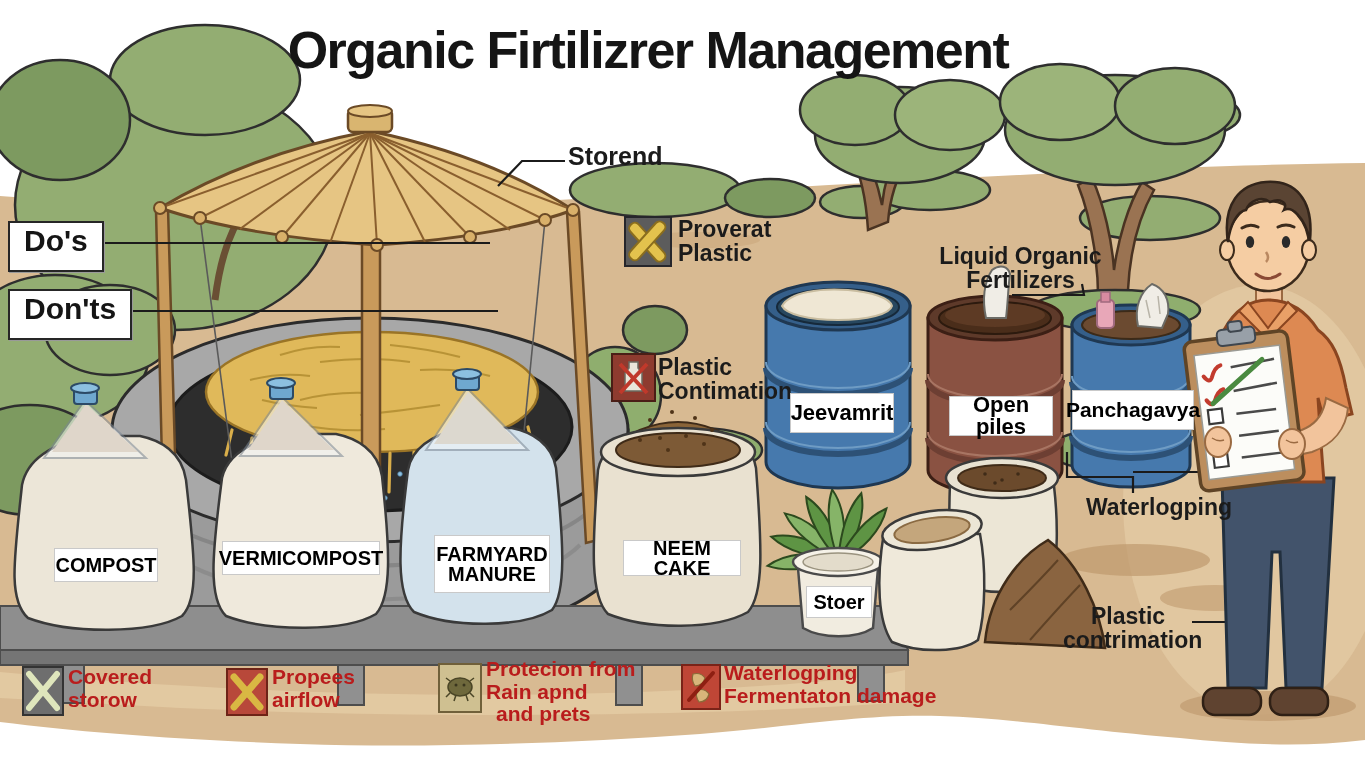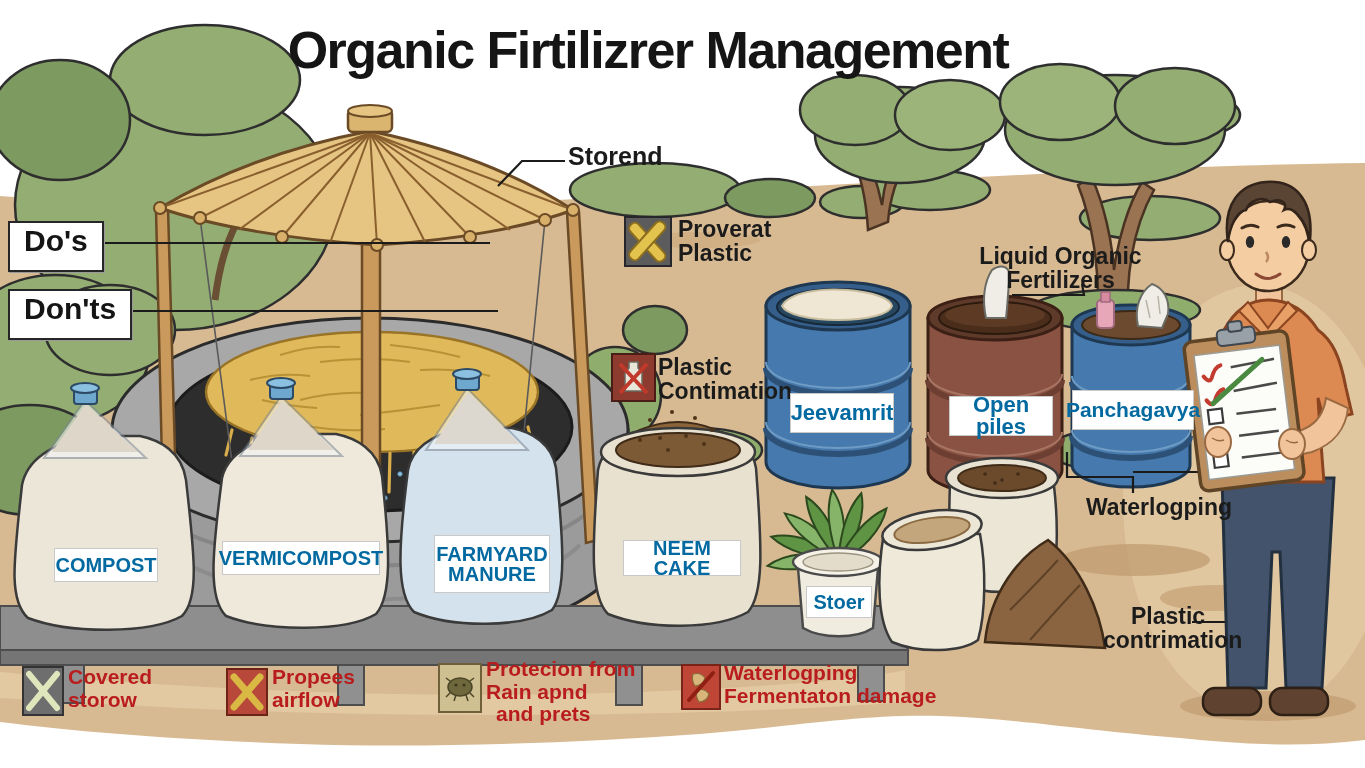--- a/index.html
+++ b/index.html
@@ -4,22 +4,22 @@
 <style>
   html,body{margin:0;padding:0;background:#fff;}
   #stage{position:relative;width:1365px;height:768px;overflow:hidden;background:#fff;
          font-family:"Liberation Sans",sans-serif;}
   #art{position:absolute;left:0;top:0;width:1365px;height:768px;}
   .abs{position:absolute;}
   .title{font-weight:bold;color:#151515;font-size:52px;letter-spacing:-1.5px;text-align:center;}
   .sidebox{background:#fff;border:2px solid #262626;color:#151515;font-weight:bold;
            font-size:30px;padding:1px 14px 12px 14px;box-shadow:1px 1px 0 #999;}
   .callout{font-weight:bold;color:#1b1b1b;font-size:23px;line-height:1.06;}
-  .callout.center{text-align:center;margin-left:40px;}
-  .whitelabel{background:#fff;border:1px solid #c9c9c9;color:#0369a1;font-weight:bold;
+  .callout.center{text-align:center;}
+  .whitelabel{background:#fff;border:1px solid #c9c9c9;color:#000000;font-weight:bold;
               text-align:center;display:flex;align-items:center;justify-content:center;
               line-height:1.02;}
   .legendtext{font-weight:bold;color:#b91c1c;font-size:21px;line-height:1.08;}
   .iconbox{display:flex;align-items:center;justify-content:center;}
 </style>
 </head>
 <body>
 
 <div id="stage">
 

